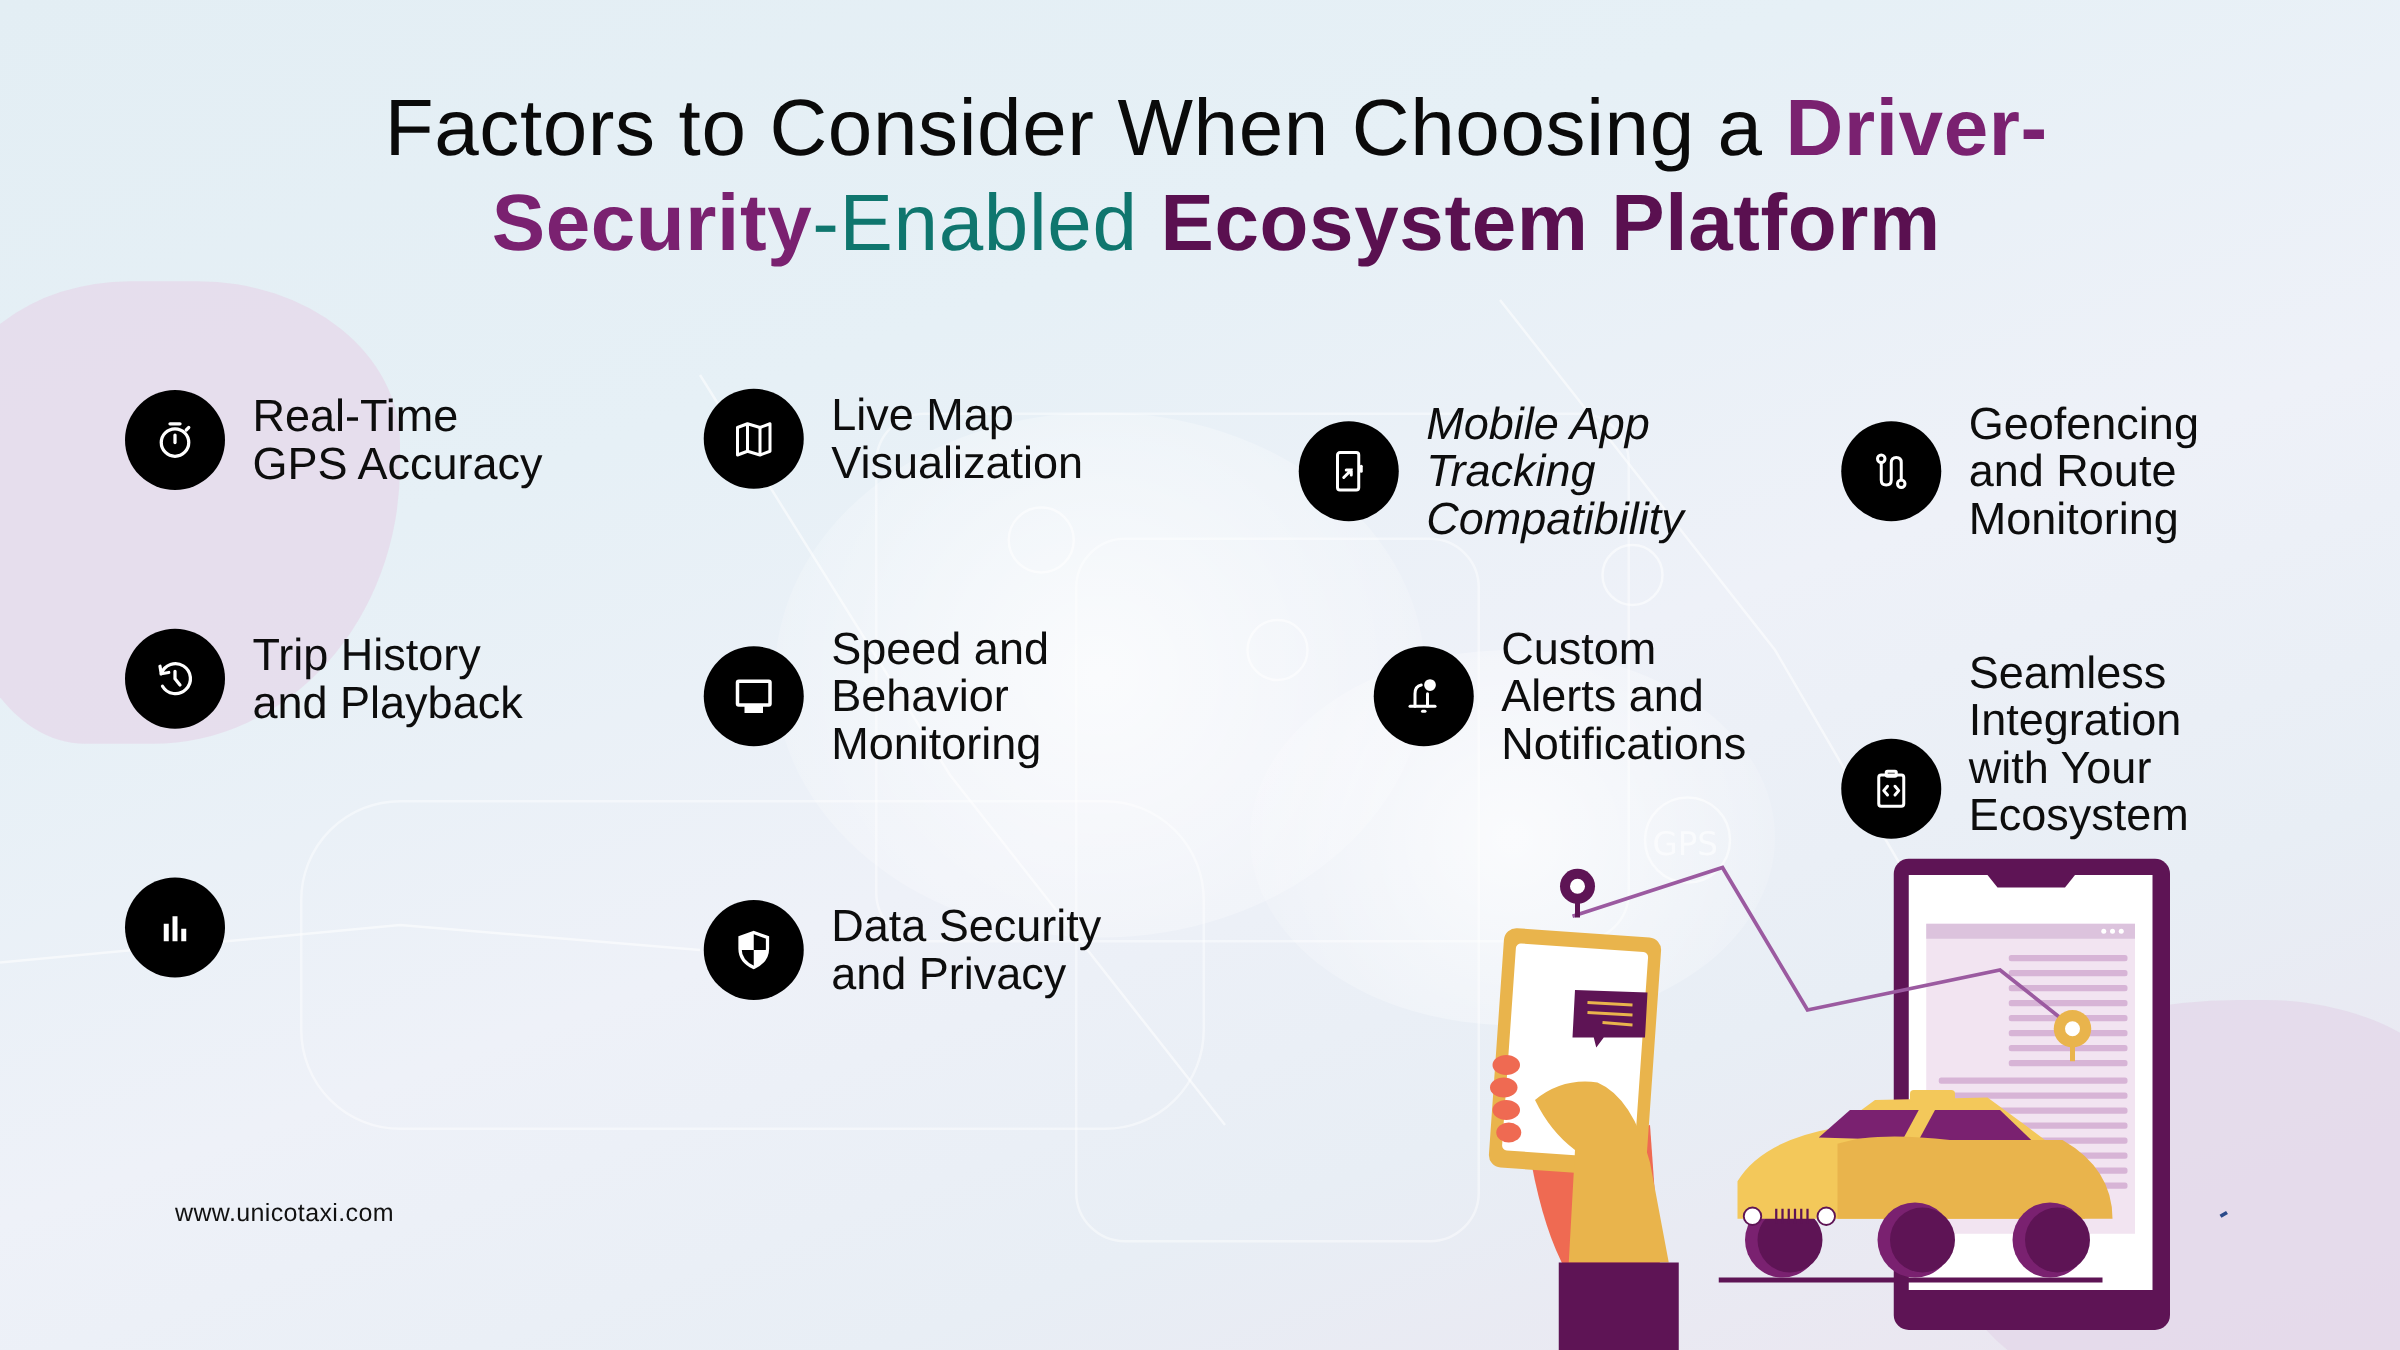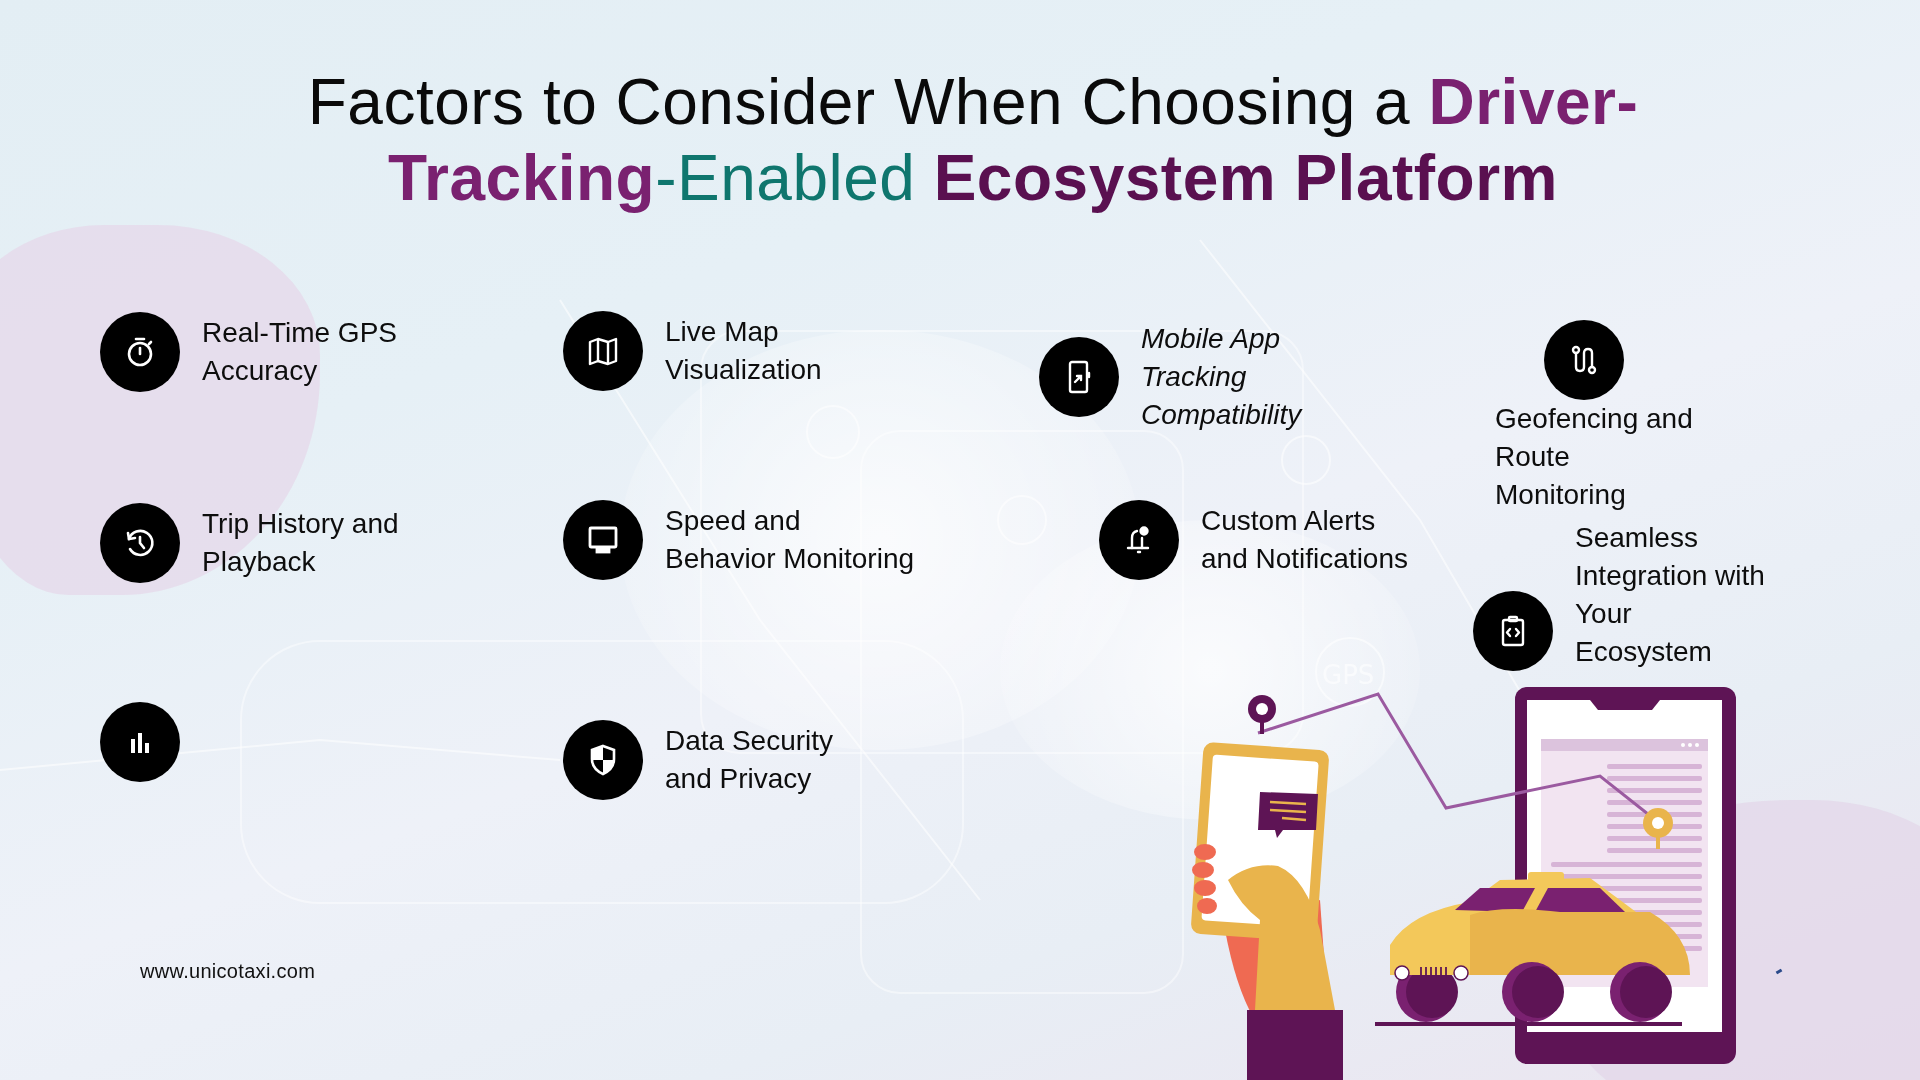--- a/index.html
+++ b/index.html
@@ -31,21 +31,21 @@
   .title .bold-a { color: #7a2170; font-weight: 700; }
   .title .med { color: #0f766e; font-weight: 400; }
   .title .bold-b { color: #5a1050; font-weight: 700; }
 
   .feature { position: absolute; display: flex; align-items: center; }
   .feature .icon-circle {
     width: 80px; height: 80px; border-radius: 50%; background: #000;
     display: flex; align-items: center; justify-content: center; flex: 0 0 80px;
   }
   .feature .label {
-    margin-left: 22px; font-size: 28px; line-height: 38px; color: #0d0d0d; width: 250px;
+    margin-left: 22px; font-size: 36px; line-height: 38px; color: #0d0d0d; width: 250px;
   }
   .footer-url {
     position: absolute; left: 100px; top: 960px; font-size: 20px; color: #111;
     letter-spacing: 0.3px;
     margin-left: 40px;
   }
   .illus { position: absolute; left: 0; top: 0; }
   .tiny-mark { position: absolute; left: 1776px; top: 970px; width: 6px; height: 3px; background: #2a4a8a; transform: rotate(-30deg); }
 </style>
 </head>
@@ -68,21 +68,21 @@
       <path d="M0 770 L320 740 L560 760"></path>
       <path d="M560 300 L760 620 L980 900"></path>
       <path d="M1200 240 L1420 520 L1560 760"></path>
     </g>
     <text x="1322" y="684" font-family="DejaVu Sans, sans-serif" font-size="26" fill="rgba(255,255,255,0.6)">GPS</text>
   </svg>
 </div>
 
 <h1 class="title" style="margin:0;">
   <span>Factors to Consider When Choosing a </span><span class="bold-a">Driver-</span><br>
-  <span class="bold-a">Tracking</span><span class="med">-Enabled </span><span class="bold-b">Ecosystem Platform</span>
+  <span class="bold-a">Security</span><span class="med">-Enabled </span><span class="bold-b">Ecosystem Platform</span>
 </h1>
 
 <div class="feature" style="left:100px;top:312px;">
   <div class="icon-circle">
     <svg width="36" height="36" viewBox="0 0 36 36" fill="none" stroke="#fff" stroke-width="2.6" stroke-linecap="round">
       <circle cx="18" cy="20" r="11"></circle>
         <line x1="18" y1="14" x2="18" y2="20"></line>
         <line x1="14" y1="5" x2="22" y2="5"></line>
         <line x1="27" y1="10" x2="29" y2="8"></line>
     </svg>
@@ -105,21 +105,21 @@
   <div class="icon-circle">
     <svg width="30" height="36" viewBox="0 0 30 36" fill="none" stroke="#fff" stroke-width="2.4" stroke-linecap="round">
       <rect x="6" y="3" width="17" height="30" rx="2"></rect>
         <line x1="25" y1="14" x2="25" y2="18"></line>
         <path d="M11 23 L17 17 M13 17 L17 17 L17 21"></path>
     </svg>
   </div>
   <div class="label" style="width:240px;">Mobile App Tracking Compatibility</div>
 </div>
 
-<div class="feature" style="left:1473px;top:320px;flex-direction:column;">
+<div class="feature" style="left:1473px;top:320px;">
   <div class="icon-circle">
     <svg width="34" height="34" viewBox="0 0 34 34" fill="none" stroke="#fff" stroke-width="2.4" stroke-linecap="round">
       <circle cx="9" cy="7" r="3"></circle>
         <circle cx="25" cy="27" r="3"></circle>
         <path d="M9 10 L9 24 Q9 28 13 28 Q17 28 17 24 L17 10 Q17 6 21 6 Q25 6 25 10 L25 24"></path>
     </svg>
   </div>
   <div class="label" style="width:200px;">Geofencing and Route Monitoring</div>
 </div>
 

